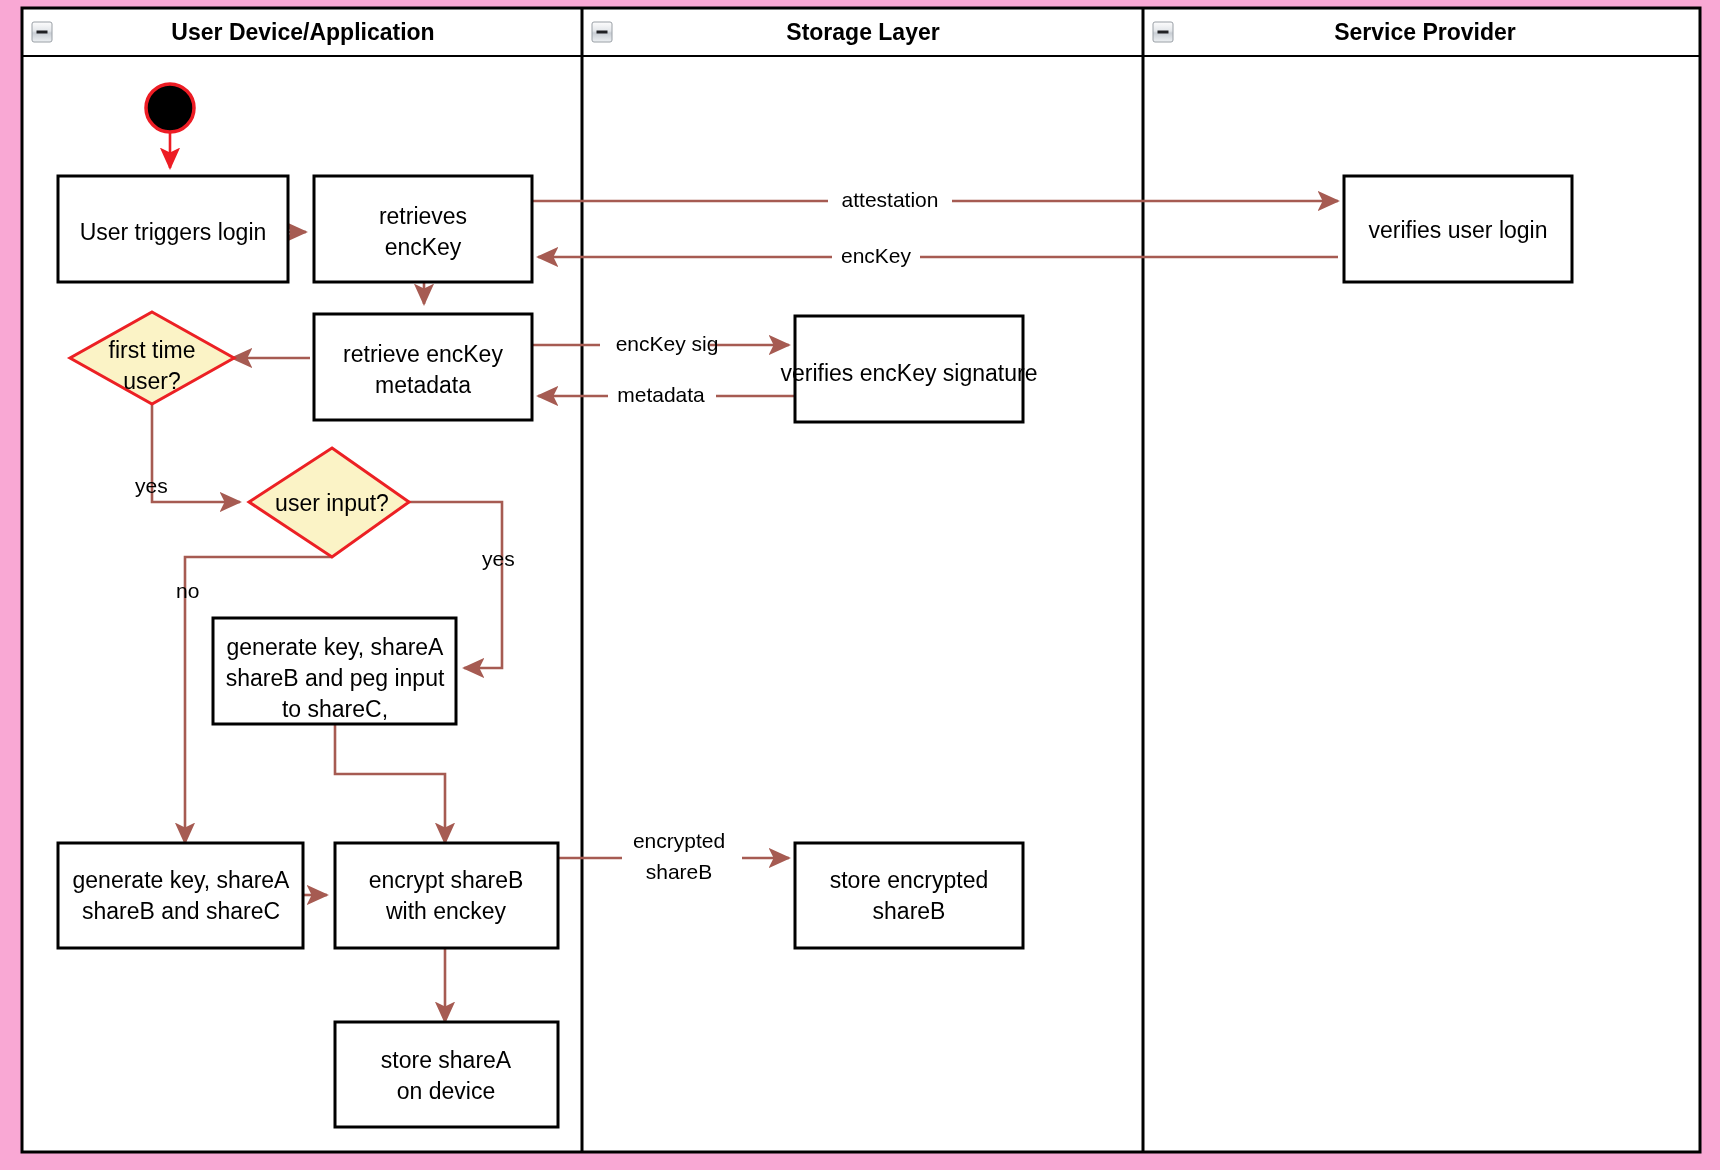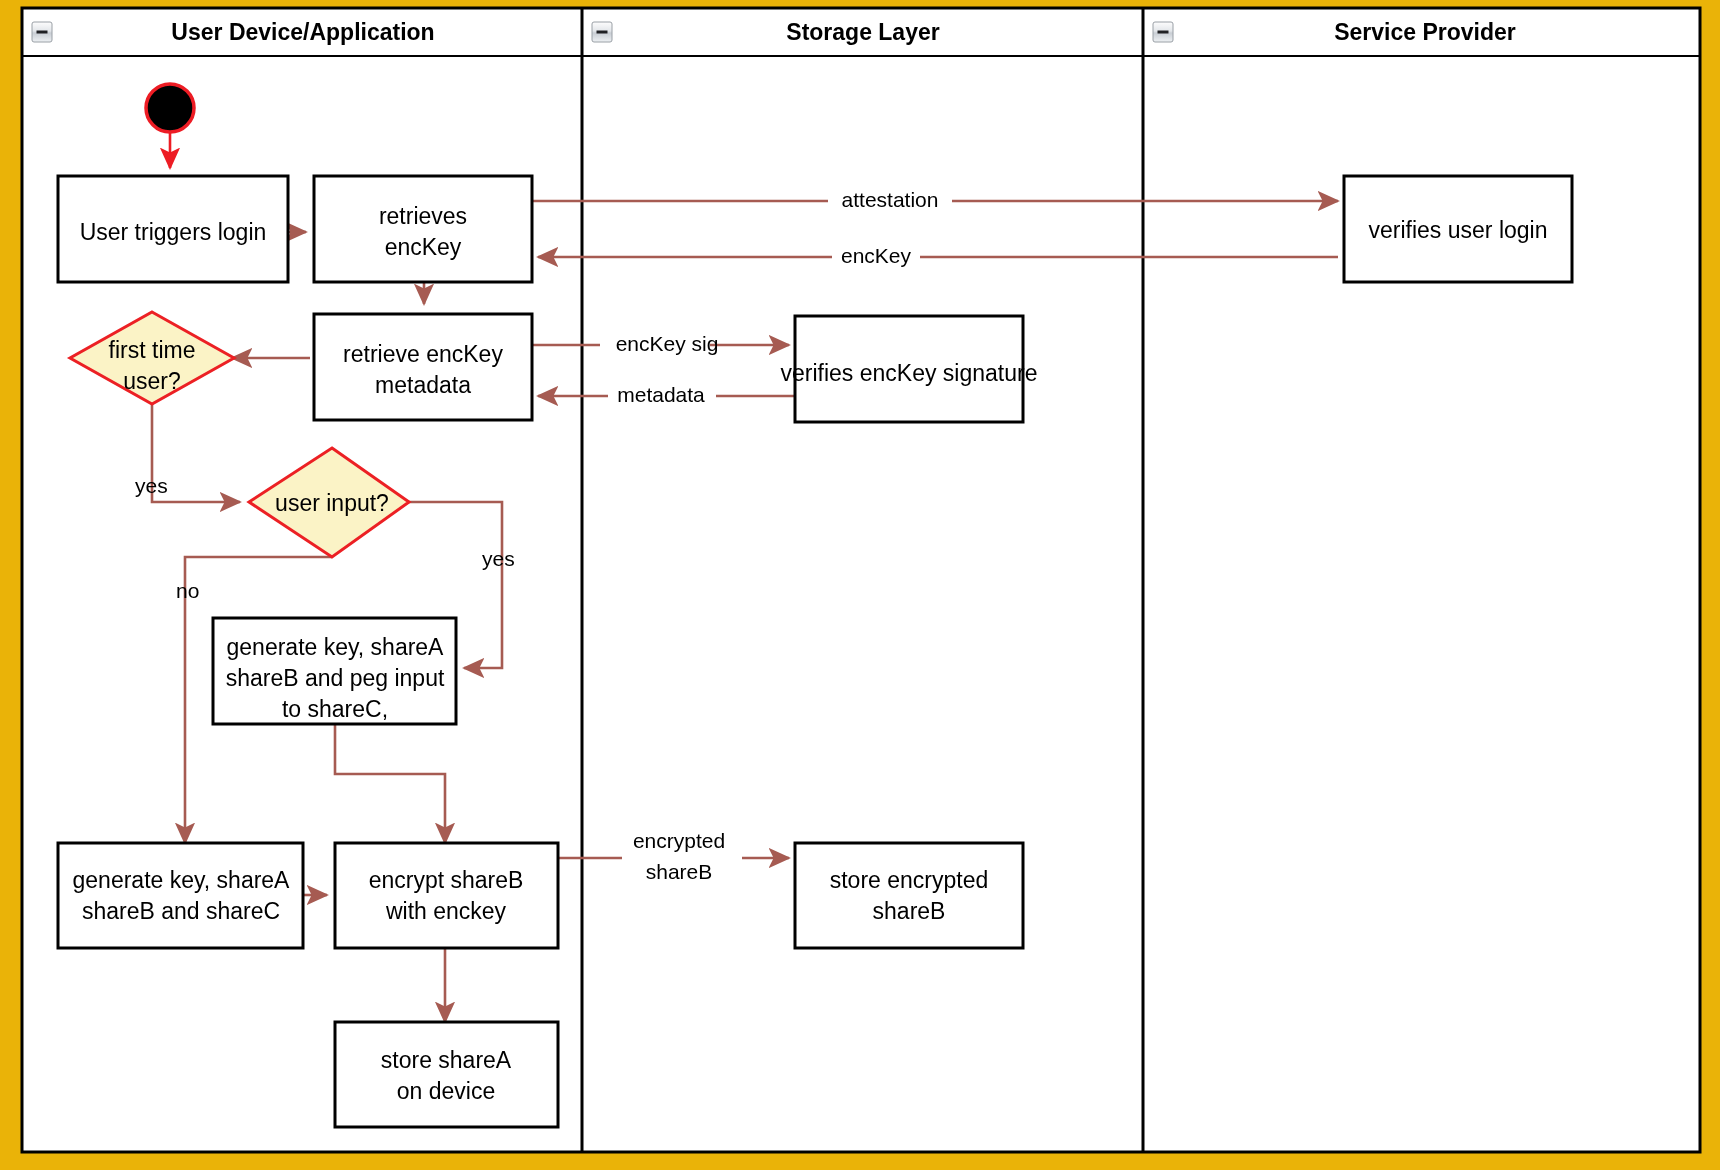--- a/index.html
+++ b/index.html
@@ -10,21 +10,21 @@
   body {
     width: 1720px;
     height: 1170px;
     font-family: "Liberation Sans", sans-serif;
     overflow: hidden;
   }
   #stage {
     position: relative;
     width: 1720px;
     height: 1170px;
-    background: #eab308;
+    background: #f9a8d4;
   }
   svg#diagram {
     position: absolute;
     left: 0;
     top: 0;
     width: 1720px;
     height: 1170px;
     display: block;
   }
   .lane-frame {

